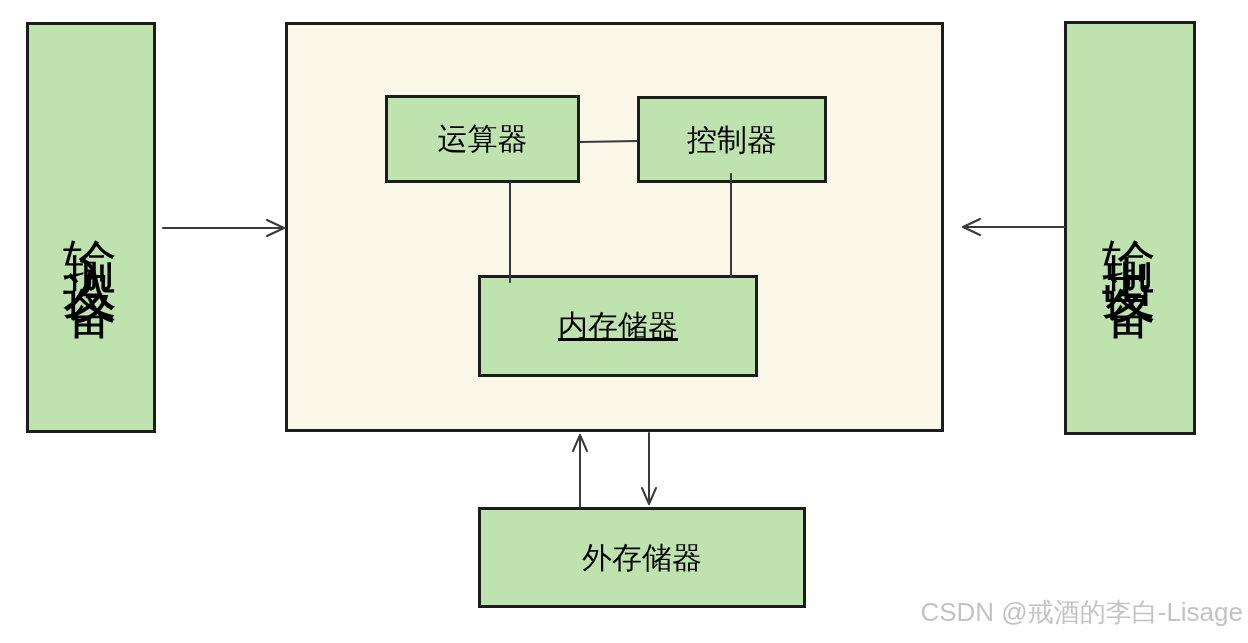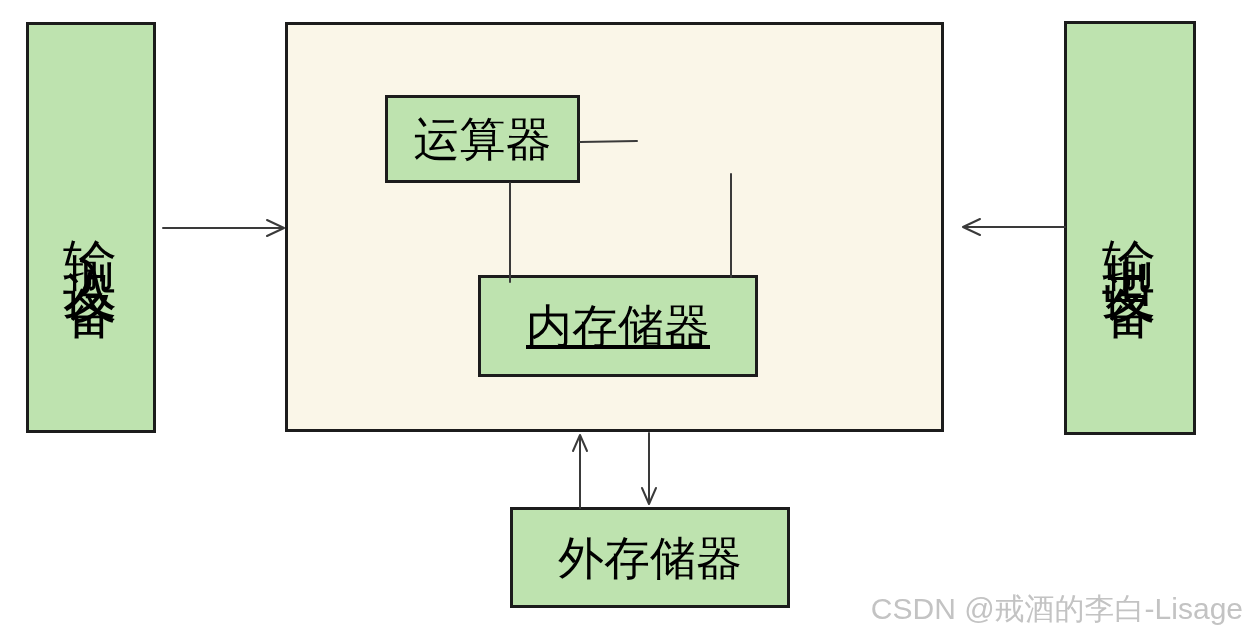--- a/index.html
+++ b/index.html
@@ -26,21 +26,21 @@
   .node {
     position: absolute;
     background: var(--node-fill);
     border: 3px solid var(--node-border);
     display: flex;
     align-items: center;
     justify-content: center;
     color: #000;
   }
   .node .label {
-    font-size: 46px;
+    font-size: 30px;
     line-height: 1;
     white-space: nowrap;
   }
   .side-node .label {
     writing-mode: vertical-rl;
     text-orientation: upright;
     font-size: 54px;
     letter-spacing: 16px;
     line-height: 1;
   }
@@ -49,39 +49,39 @@
     left: 285px; top: 22px;
     width: 659px; height: 410px;
     background: var(--system-fill);
     border: 3px solid var(--system-border);
   }
   #input-device  { left: 26px;   top: 22px; width: 130px; height: 411px; }
   #output-device { left: 1064px; top: 21px; width: 132px; height: 414px; }
   #alu           { left: 385px;  top: 95px; width: 195px; height: 88px;  }
   #control-unit  { left: 637px;  top: 96px; width: 190px; height: 87px;  }
   #main-memory   { left: 478px;  top: 275px; width: 280px; height: 102px; text-decoration: underline; }
-  #external-storage { left: 478px; top: 507px; width: 280px; height: 101px; margin-left: 32px; }
+  #external-storage { left: 478px; top: 507px; width: 328px; height: 101px; }
   .wires {
     position: absolute;
     left: 0; top: 0;
     width: 1248px; height: 643px;
     pointer-events: none;
   }
   .wires line, .wires polyline {
     stroke: var(--line-color);
     stroke-width: 2;
     fill: none;
     stroke-linecap: round;
     stroke-linejoin: round;
   }
   .watermark {
     position: absolute;
     right: 5px;
     bottom: 13px;
-    font-size: 30px;
+    font-size: 26px;
     color: var(--watermark-color);
     text-shadow: 1px 1px 0 #ffffff;
     white-space: nowrap;
   }
 </style>
 </head>
 <body>
 
 <div class="stage">
 
@@ -92,20 +92,23 @@
   </div>
 
   <div class="node side-node" id="output-device">
     <span class="label">输出设备</span>
   </div>
 
   <div class="node" id="alu">
     <span class="label">运算器</span>
   </div>
 
+  <div class="node" id="control-unit">
+    <span class="label">控制器</span>
+  </div>
 
   <div class="node" id="main-memory">
     <span class="label">内存储器</span>
   </div>
 
   <div class="node" id="external-storage">
     <span class="label">外存储器</span>
   </div>
 
   <svg class="wires" viewBox="0 0 1248 643">

